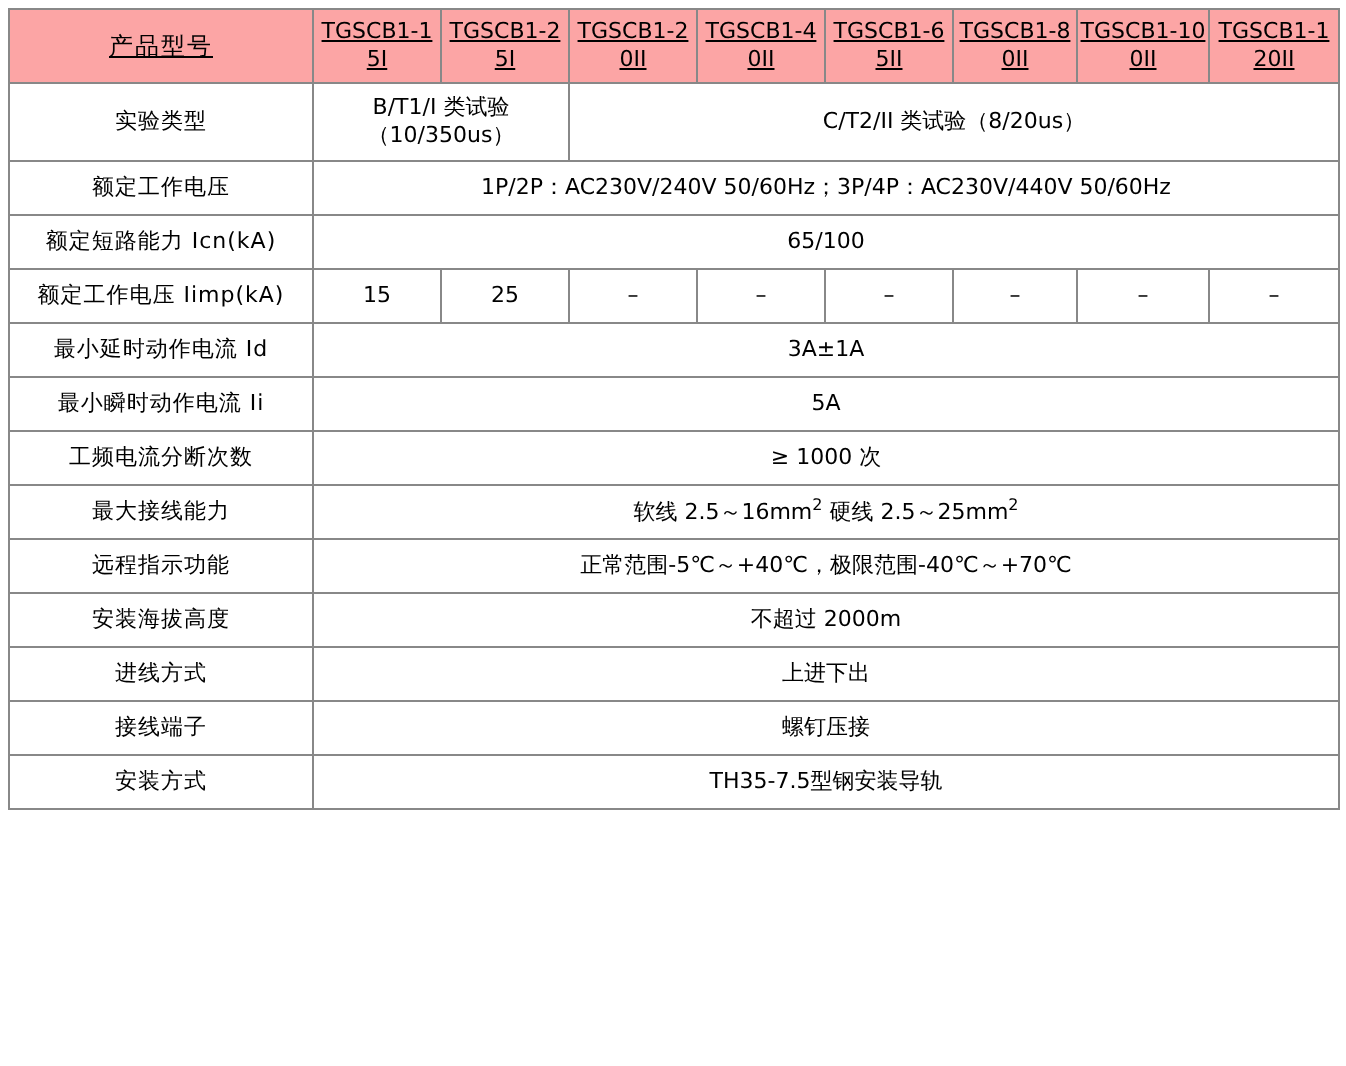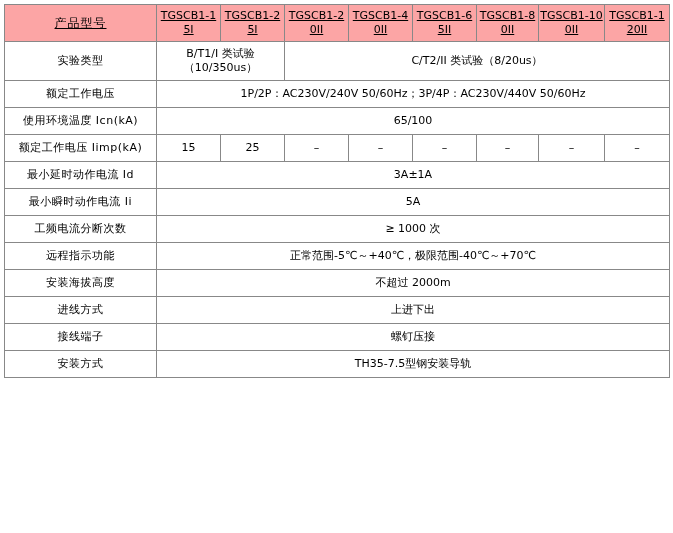--- a/index.html
+++ b/index.html
@@ -90,21 +90,21 @@
         <tr>
           <td class="rowlabel tall">实验类型</td>
           <td colspan="2" class="tall">B/T1/I 类试验<br>（10/350us）</td>
           <td colspan="6" class="tall">C/T2/II 类试验（8/20us）</td>
         </tr>
         <tr>
           <td class="rowlabel r">额定工作电压</td>
           <td colspan="8" class="r">1P/2P：AC230V/240V 50/60Hz；3P/4P：AC230V/440V 50/60Hz</td>
         </tr>
         <tr>
-          <td class="rowlabel r">使用环境温度 Icn(kA)</td>
+          <td class="rowlabel r">额定短路能力 Icn(kA)</td>
           <td colspan="8" class="r">65/100</td>
         </tr>
         <tr>
           <td class="rowlabel r">额定工作电压 Iimp(kA)</td>
           <td class="r">15</td>
           <td class="r">25</td>
           <td class="r">–</td>
           <td class="r">–</td>
           <td class="r">–</td>
           <td class="r">–</td>
@@ -115,20 +115,24 @@
           <td class="rowlabel r">最小延时动作电流 Id</td>
           <td colspan="8" class="r">3A±1A</td>
         </tr>
         <tr>
           <td class="rowlabel r">最小瞬时动作电流 Ii</td>
           <td colspan="8" class="r">5A</td>
         </tr>
         <tr>
           <td class="rowlabel r">工频电流分断次数</td>
           <td colspan="8" class="r">≥ 1000 次</td>
+        </tr>
+        <tr>
+          <td class="rowlabel r">最大接线能力</td>
+          <td colspan="8" class="r">软线 2.5～16mm<span class="sup">2</span>  硬线 2.5～25mm<span class="sup">2</span></td>
         </tr>
         <tr>
           <td class="rowlabel r">远程指示功能</td>
           <td colspan="8" class="r">正常范围-5℃～+40℃，极限范围-40℃～+70℃</td>
         </tr>
         <tr>
           <td class="rowlabel r">安装海拔高度</td>
           <td colspan="8" class="r">不超过 2000m</td>
         </tr>
         <tr>

